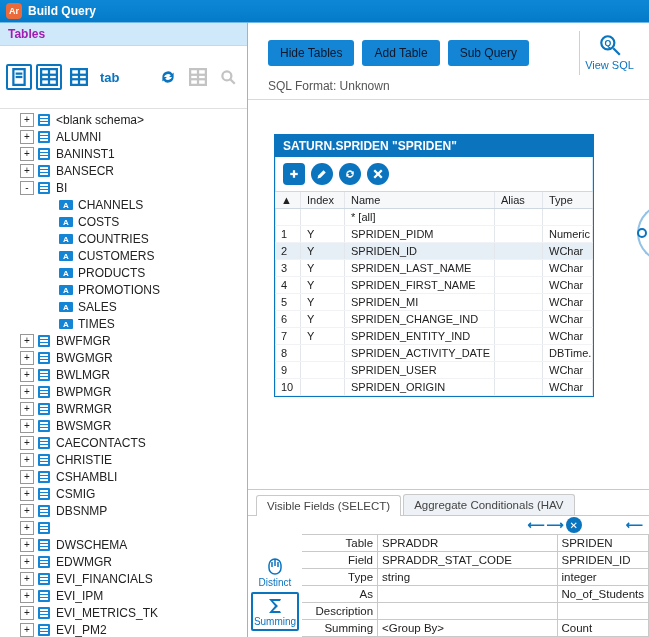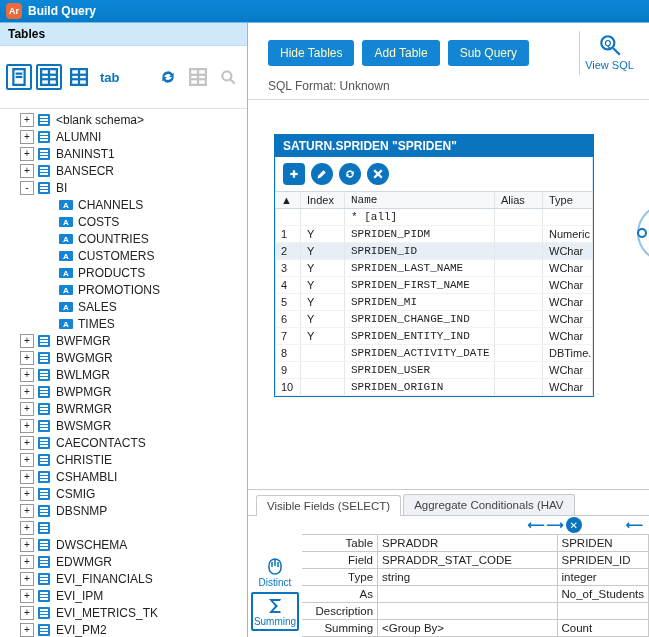--- a/index.html
+++ b/index.html
@@ -2,52 +2,52 @@
 <html><head>
 <meta charset="utf-8">
 <style>
   * { box-sizing: border-box; margin: 0; padding: 0; }
   body { font-family: "Segoe UI", Tahoma, sans-serif; font-size: 12px; color: #222; background: #fff; width: 649px; height: 637px; overflow: hidden; display: flex; flex-direction: column; }
   .titlebar { background: linear-gradient(#0d87d6,#047bc9); color: #fff; height: 22px; display: flex; align-items: center; padding: 0 6px; font-weight: 600; }
   .titlebar .app-badge { background: #ed6a3a; color:#fff; width:16px; height:16px; font-size:9px; font-weight:700; display:flex; align-items:center; justify-content:center; border-radius:4px; margin-right:6px;}
   .main { flex:1; display:flex; overflow:hidden; border-top:1px solid #6fb9e6; }
   
   .left { width:248px; display:flex; flex-direction:column; border-right:1px solid #7cbeea; }
-  .left .panel-title { background:#cfe9fb; color:#000000; font-weight:600; padding:4px 8px; border-bottom:1px solid #b6dcfa;}
+  .left .panel-title { background:#cfe9fb; color:#a21caf; font-weight:600; padding:4px 8px; border-bottom:1px solid #b6dcfa;}
   .toolbar { display:flex; align-items:flex-start; gap:4px; padding:18px 6px; border-bottom:1px solid #e0e0e0;}
   .tbtn { width:26px; height:26px; display:flex; align-items:center; justify-content:center; border-radius:2px; cursor:pointer; color:#0b74bf; }
   .tbtn svg { width:18px; height:18px; }
   .tbtn.boxed { border:2px solid #0b74bf; }
   .tbtn.disabled { color:#c3c3c3; border-color:#dcdcdc; }
   .tbtn.text { font-weight:700; font-size:13px; width:auto; padding:0 4px;}
   .toolbar .gap { flex:1; }
   .tree { flex:1; overflow:auto; padding:2px 0 2px 2px; }
   .node { display:flex; align-items:center; height:17px; }
   .node .exp { width:14px; height:14px; border:1px solid #979797; font-size:10px; line-height:12px; text-align:center; margin-right:2px; background:#fff; cursor:pointer; user-select:none;}
   .node .ic { width:16px; height:14px; margin-right:4px; display:flex; align-items:center; justify-content:center;}
   .node .lbl { white-space:nowrap; }
   .node.lvl0 { padding-left:18px; }
   .node.lvl1 { padding-left:40px; }
   
   .right { flex:1; display:flex; flex-direction:column; position:relative; background:#fff; }
   .actionbar { display:flex; align-items:center; gap:8px; padding:8px 10px 2px 20px;}
-  .bluebtn { background:#1385d4; color:#fef9c3; border:none; padding:6px 12px; border-radius:3px; font-size:12px; cursor:pointer;}
+  .bluebtn { background:#1385d4; color:#0f172a; border:none; padding:6px 12px; border-radius:3px; font-size:12px; cursor:pointer;}
   .viewsql { width:60px; text-align:center; color:#0b74bf; font-size:11px; border-left:1px solid #d0d0d0; padding:2px 4px 4px; }
   .viewsql svg { width:24px; height:24px; display:block; margin:0 auto 2px;}
   .sqlformat { padding:2px 20px 6px; color:#555; }
   .canvas { position:relative; flex:1; border-top:1px solid #d9d9d9; overflow:hidden; }
   .tablebox { position:absolute; left:26px; top:34px; width:320px; background:#fff; border:1px solid #0b74bf; box-shadow:0 0 0 1px #cde8fb inset;}
   .tablebox .hdr { background:#0b74bf; color:#fff; font-weight:600; padding:4px 8px;}
   .tablebox .btns { display:flex; gap:6px; padding:6px 8px;}
   .circlebtn { width:22px; height:22px; border-radius:50%; background:#0b74bf; color:#fff; display:flex; align-items:center; justify-content:center; cursor:pointer;}
   .circlebtn.sq { border-radius:4px;}
   .circlebtn svg { width:12px; height:12px; }
   .gridhdr { display:flex; border-top:1px solid #cfd8e0; border-bottom:1px solid #cfd8e0; background:#f6f8fa; font-size:11px; }
   .gridhdr > div, .grow > div { padding:2px 6px; border-right:1px solid #e3e7ec; overflow:hidden; white-space:nowrap;}
-  .col-n { width:26px;} .col-idx{width:44px;} .col-name{width:150px;font-family:Liberation Mono, monospace;} .col-alias{width:48px;} .col-type{flex:1;}
+  .col-n { width:26px;} .col-idx{width:44px;} .col-name{width:150px;} .col-alias{width:48px;} .col-type{flex:1;}
   .gridbody { max-height:198px; overflow-y:scroll; overflow-x:hidden; }
   .grow { display:flex; font-size:11px; border-bottom:1px solid #f0f2f5;}
   .grow.sel { background:#e6eef6; }
   .joindot { position:absolute; right:2px; top:128px; width:10px; height:10px; border:2px solid #0b74bf; border-radius:50%; background:#fff;}
   .joinarc { position:absolute; right:-18px; top:104px; width:30px; height:58px; border:2px solid #93c2e6; border-right:none; border-radius:30px 0 0 30px; }
   
   .bottom { border-top:1px solid #c9c9c9; padding-top:4px; display:flex; flex-direction:column; }
   .tabs { display:flex; gap:0; padding-left:8px; font-size:11.5px;}
   .tab { padding:4px 10px; border:1px solid #c9c9c9; border-bottom:none; border-radius:3px 3px 0 0; background:#eef2f6; color:#444; cursor:pointer; margin-right:2px;}
   .tab.active { background:#fff; font-weight:400; position:relative; top:1px;}

